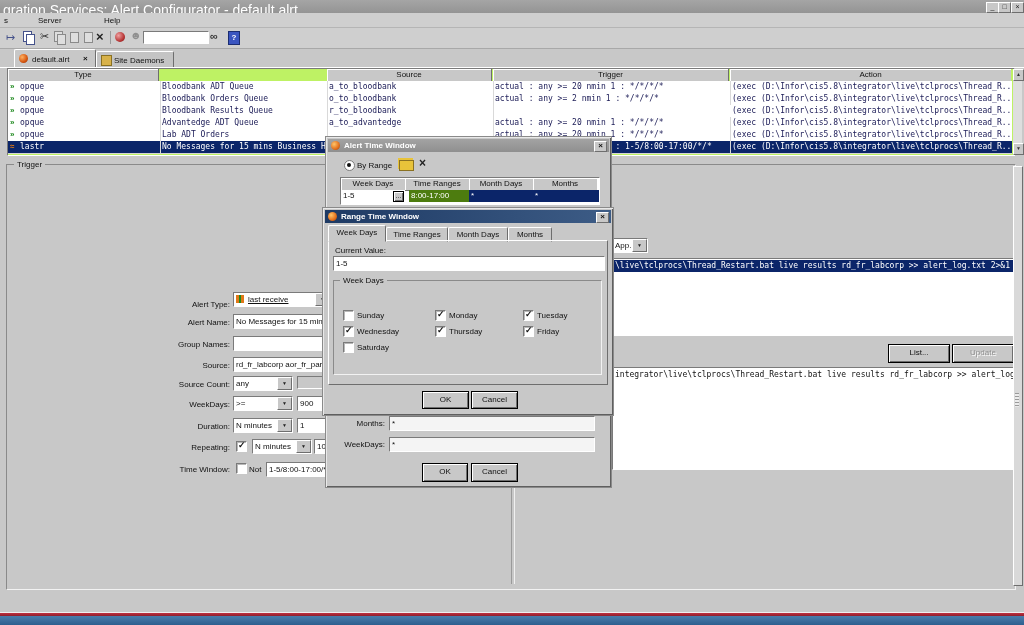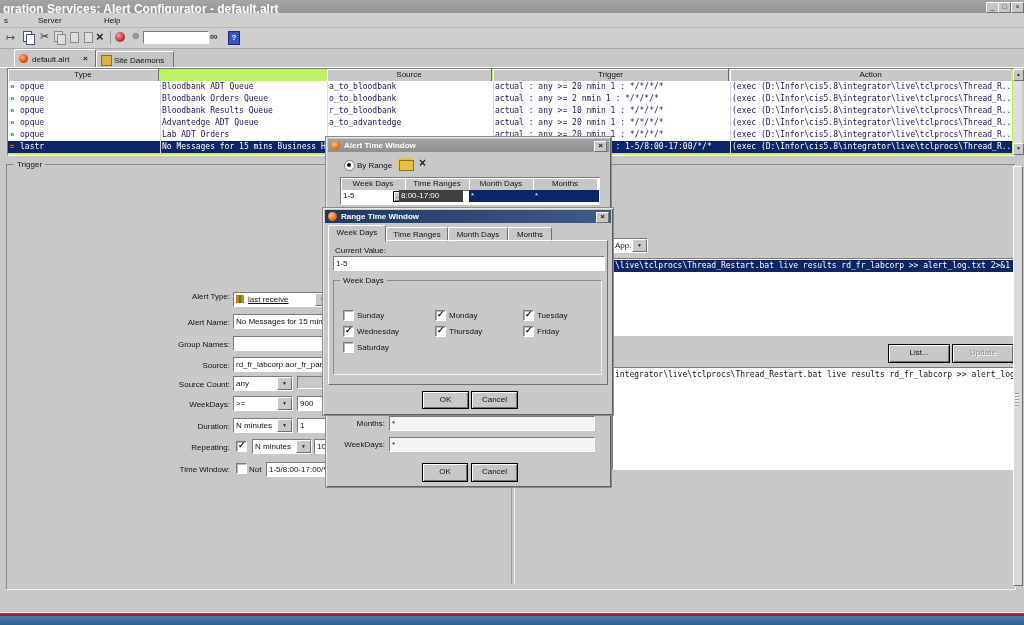--- a/index.html
+++ b/index.html
@@ -56,21 +56,21 @@
   .scrollbtn{position:absolute;left:0;width:9px;height:10px;border:1px solid;
              border-color:#fff #6e6e6e #6e6e6e #fff;background:#c8c8c8;text-align:center;
              font-size:5px;line-height:9px;color:#333;}
 </style>
 </head>
 <body>
 
 <div id="screen">
 
   <div class="abs" style="left:0;top:0;width:1024px;height:13px;background:linear-gradient(#a5a5a5,#949494);">
-    <div class="abs" style="left:3px;top:2px;color:#fff;font-weight:bold;font-size:12px;white-space:nowrap;">gration Services: Alert Configurator - default.alrt</div>
+    <div class="abs" style="left:3px;top:2px;color:#fff;font-weight:normal;font-size:14px;white-space:nowrap;">gration Services: Alert Configurator - default.alrt</div>
     <div class="abs titlebtn" style="left:986px;top:2px;">_</div>
     <div class="abs titlebtn" style="left:998px;top:2px;">□</div>
     <div class="abs titlebtn" style="left:1011px;top:2px;">×</div>
   </div>
 
   <div class="abs" style="left:0;top:13px;width:1024px;height:14px;background:#cfcfcf;border-bottom:1px solid #b5b5b5;">
     <span class="abs" style="left:4px;top:3px;">s</span>
     <span class="abs" style="left:38px;top:3px;">Server</span>
     <span class="abs" style="left:104px;top:3px;">Help</span>
   </div>
@@ -133,21 +133,20 @@
       <div class="tc c-type"><span class="ricon g">»</span><span class="mono">opque</span></div>
       <div class="tc c-name mono">Bloodbank Orders Queue</div>
       <div class="tc c-src mono">o_to_bloodbank</div>
       <div class="tc c-trg mono">actual : any &gt;= 2 nmin 1 : */*/*/*</div>
       <div class="tc c-act mono">(exec (D:\Infor\cis5.8\integrator\live\tclprocs\Thread_R...</div>
     </div>
     <div class="trow" style="top:36px;">
       <div class="tc c-type"><span class="ricon g">»</span><span class="mono">opque</span></div>
       <div class="tc c-name mono">Bloodbank Results Queue</div>
       <div class="tc c-src mono">r_to_bloodbank</div>
-      <div class="tc c-trg mono">actual : any &gt;= 10 nmin 1 : */*/*/*</div>
       <div class="tc c-act mono">(exec (D:\Infor\cis5.8\integrator\live\tclprocs\Thread_R...</div>
     </div>
     <div class="trow" style="top:48px;">
       <div class="tc c-type"><span class="ricon g">»</span><span class="mono">opque</span></div>
       <div class="tc c-name mono">Advantedge ADT Queue</div>
       <div class="tc c-src mono">a_to_advantedge</div>
       <div class="tc c-trg mono">actual : any &gt;= 20 nmin 1 : */*/*/*</div>
       <div class="tc c-act mono">(exec (D:\Infor\cis5.8\integrator\live\tclprocs\Thread_R...</div>
     </div>
     <div class="trow" style="top:60px;">
@@ -169,21 +168,21 @@
   <div class="abs" style="left:1013px;top:69px;width:9px;height:84px;background:#dedede;">
     <div class="scrollbtn" style="top:0;">▲</div>
     <div class="scrollbtn" style="top:74px;">▼</div>
   </div>
 
   <div class="abs groove" style="left:6px;top:164px;width:1008px;height:424px;"></div>
   <div class="abs" style="left:14px;top:160px;background:#c8c8c8;padding:0 3px;">Trigger</div>
 
   <div class="abs" style="left:511px;top:168px;width:2px;height:416px;border-left:1px solid #9a9a9a;border-right:1px solid #f0f0f0;"></div>
 
-  <div class="abs lbl" style="left:130px;top:292px;width:100px;">Alert Type:</div>
+  <div class="abs lbl" style="left:130px;top:300px;width:100px;">Alert Type:</div>
   <div class="abs sunken" style="left:233px;top:292px;width:96px;height:13px;">
     <span class="abs" style="left:2px;top:2px;width:8px;height:8px;background:linear-gradient(90deg,#e07818 33%,#1f8a1f 33%,#1f8a1f 66%,#e07818 66%);"></span>
     <span class="abs tfield" style="left:12px;top:0;text-decoration:underline;">last receive</span>
     <span class="dda">▼</span>
   </div>
 
   <div class="abs lbl" style="left:130px;top:318px;width:100px;">Alert Name:</div>
   <div class="abs sunken tfield" style="left:233px;top:314px;width:95px;height:11px;">No Messages for 15 mins Business Hours</div>
 
   <div class="abs lbl" style="left:130px;top:340px;width:100px;">Group Names:</div>
@@ -265,21 +264,21 @@
 
     <div class="abs sunken" style="left:14px;top:40px;width:258px;height:26px;background:#fff;">
       <div class="gridh" style="left:0;width:64px;">Week Days</div>
       <div class="gridh" style="left:64px;width:64px;">Time Ranges</div>
       <div class="gridh" style="left:128px;width:64px;">Month Days</div>
       <div class="gridh" style="left:192px;width:64px;border-right:none;">Months</div>
       <div class="gridc" style="left:0;width:62px;background:#fff;">
         <span>1-5</span>
         <span class="abs btn" style="right:1px;top:1px;width:9px;height:9px;line-height:7px;font-size:7px;">...</span>
       </div>
-      <div class="gridc" style="left:58px;width:62px;background:#404040;color:#fff;">8:00-17:00</div>
+      <div class="gridc" style="left:68px;width:62px;background:#4d7c0f;color:#fff;">8:00-17:00</div>
       <div class="gridc" style="left:128px;width:62px;background:#0b2569;color:#fff;">*</div>
       <div class="gridc" style="left:192px;width:64px;background:#0b2569;color:#fff;">*</div>
     </div>
 
     <div class="abs lbl" style="left:9px;top:282px;width:50px;">Months:</div>
     <div class="abs sunken tfield" style="left:63px;top:279px;width:200px;height:11px;background:#f4f4f4;">*</div>
     <div class="abs lbl" style="left:9px;top:303px;width:50px;">WeekDays:</div>
     <div class="abs sunken tfield" style="left:63px;top:300px;width:200px;height:11px;background:#f4f4f4;">*</div>
 
     <div class="abs btn" style="left:96px;top:326px;width:44px;height:17px;">OK</div>

